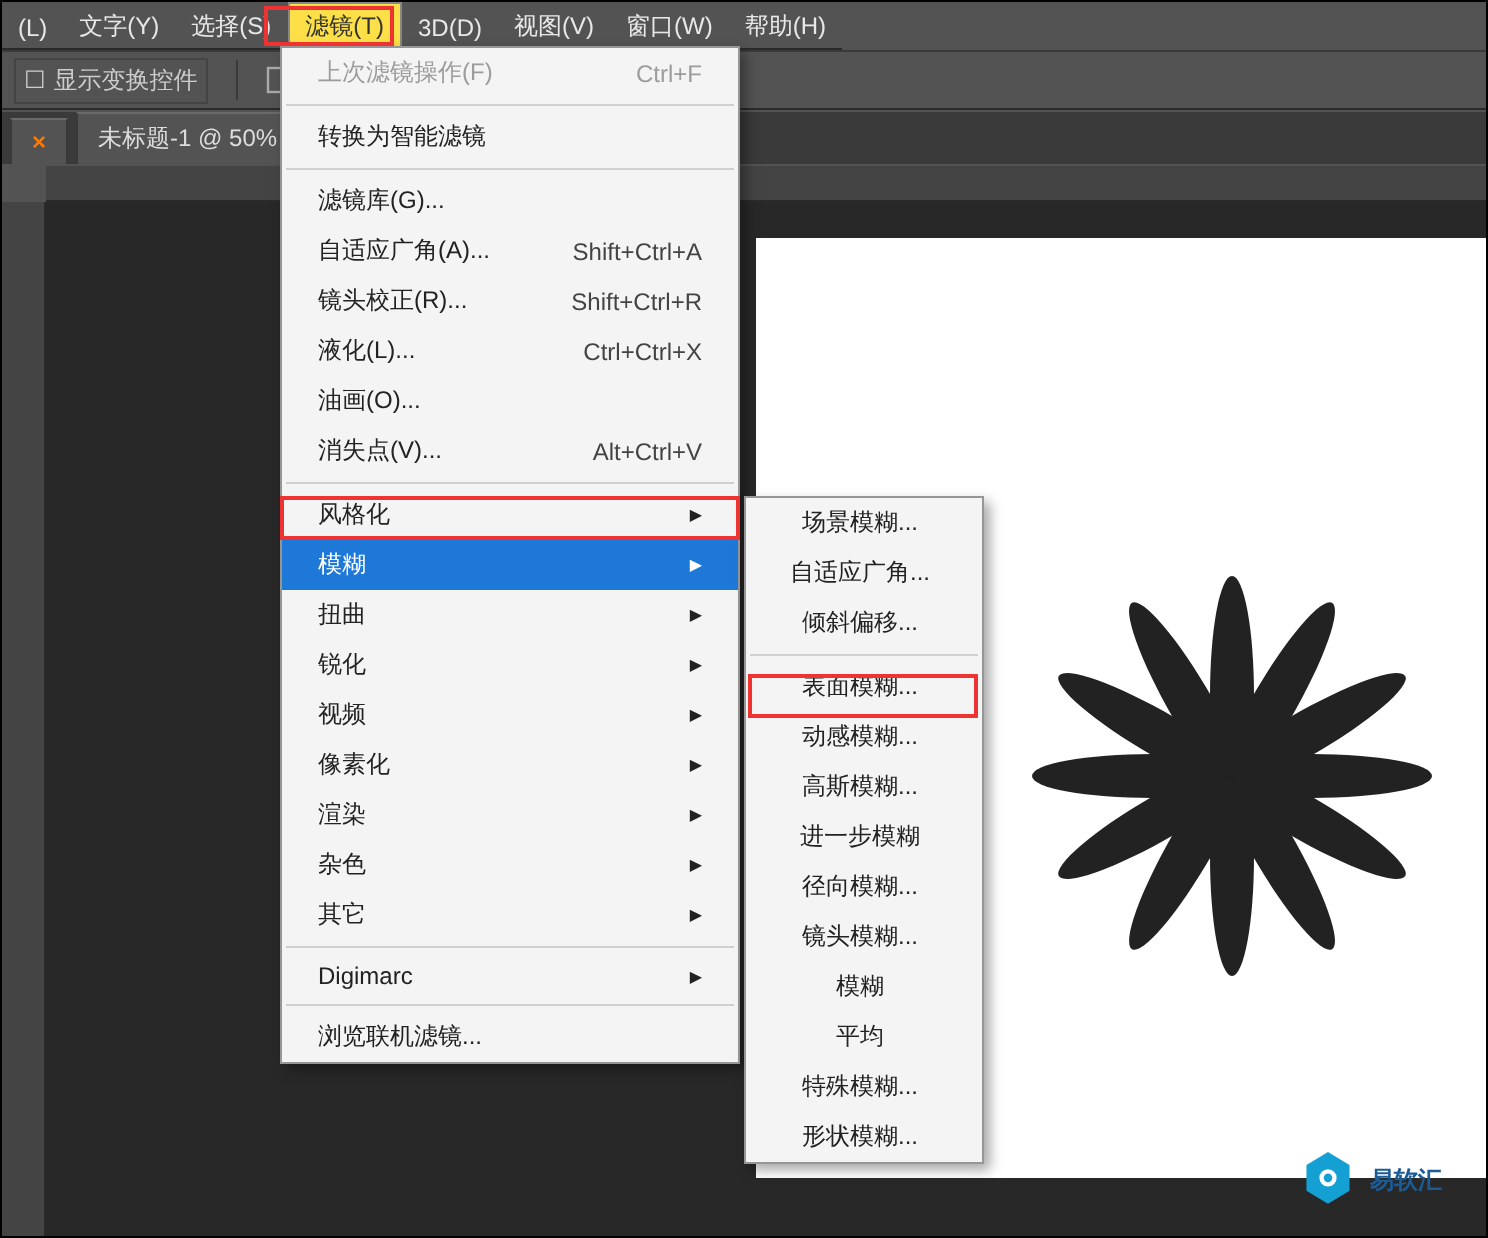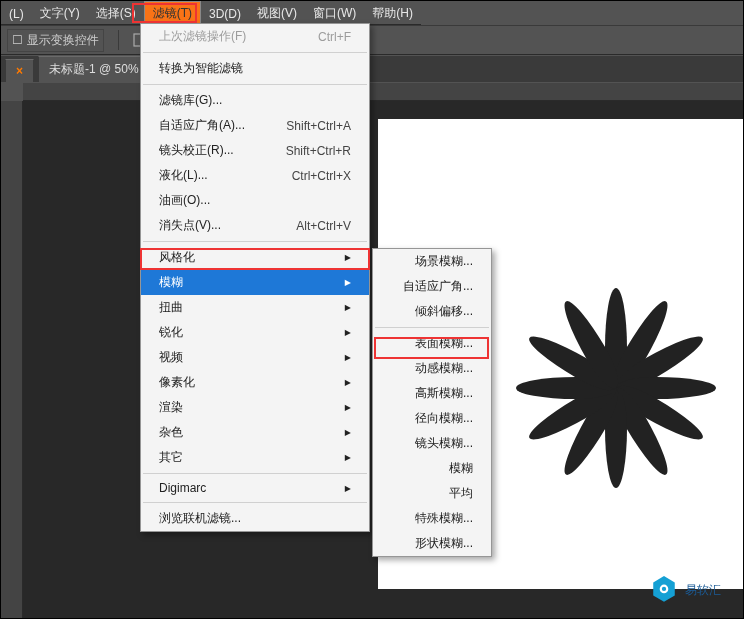--- a/index.html
+++ b/index.html
@@ -2,57 +2,57 @@
 <html><head>
   <meta charset="utf-8">
   <style>
     * { margin: 0; padding: 0; box-sizing: border-box; font-family: "Microsoft YaHei", "SimSun", sans-serif; font-size: 12px; }
     body { width: 744px; height: 619px; background: #fff; position: relative; overflow: hidden; border: 1px solid #000; }
     
     .app-bg { position: absolute; top: 0; left: 0; width: 744px; height: 619px; background: #535353; }
     
     .menubar { position: absolute; top: 2px; left: 0; height: 22px; display: flex; align-items: center; color: #e8e8e8; border-bottom: 1px solid #2a2a2a; }
     .menubar-item { padding: 3px 8px; cursor: default; }
-    .menubar-item.active { background: #f97316; color: #333; border: 1px solid #888; }
+    .menubar-item.active { background: #fde047; color: #333; border: 1px solid #888; }
     
     .options-bar { position: absolute; top: 24px; left: 0; width: 100%; height: 30px; background: #535353; border-top: 1px solid #3a3a3a; border-bottom: 1px solid #2a2a2a; display: flex; align-items: center; padding-left: 6px; color: #ccc; gap: 14px; }
     .options-btn { display: inline-flex; align-items: center; gap: 4px; padding: 2px 4px; border: 1px solid #444; background: #535353; }
     .options-sep { width: 1px; height: 20px; background: #3a3a3a; }
     
     .tabbar { position: absolute; top: 55px; left: 0; width: 100%; height: 26px; background: #3a3a3a; display: flex; align-items: flex-end; }
     .tab { background: #535353; color: #ddd; padding: 4px 10px; margin-left: 4px; border-top: 1px solid #6a6a6a; border-left: 1px solid #3a3a3a; border-right: 1px solid #3a3a3a; display: flex; align-items: center; gap: 6px; }
     .tab .close-x { color: #ff7a00; font-weight: bold; cursor: pointer; }
     
     .ruler-h { position: absolute; top: 82px; left: 22px; width: 722px; height: 18px; background: #444; border-bottom: 1px solid #2a2a2a; }
     .ruler-v { position: absolute; top: 100px; left: 0; width: 22px; height: 520px; background: #444; border-right:1px solid #2a2a2a;}
     
     .canvas-area { position: absolute; top: 100px; left: 22px; width: 722px; height: 519px; background: #282828; }
     .canvas-white { position: absolute; left: 355px; top: 18px; width: 380px; height: 470px; background: #fff; }
     
     .flower { position: absolute; left: 510px; top: 282px; width: 210px; height: 210px; }
     .petal { position: absolute; left: 50%; top: 50%; width: 22px; height: 100px; background: #222; border-radius: 50% 50% 50% 50% / 60% 60% 40% 40%; transform-origin: 50% 100%; }
     
-    .watermark { position: absolute; right: 24px; bottom: 16px; display: flex; align-items: center; gap: 8px; color: #1b5b96; font-size: 22px; font-weight: normal; }
+    .watermark { position: absolute; right: 24px; bottom: 16px; display: flex; align-items: center; gap: 8px; color: #1b5b96; font-size: 22px; font-weight: bold; }
     .watermark-icon { width: 26px; height: 28px; }
     
     
     .menu { position: absolute; background: #f4f4f4; border: 1px solid #969696; box-shadow: 3px 3px 6px rgba(0,0,0,0.35); }
     .menu-filter { top: 22px; left: 139px; width: 230px; }
     .menu-row { display: flex; align-items: center; justify-content: space-between; padding: 4px 18px 4px 18px; color: #222; }
     .menu-row.disabled { color: #9c9c9c; }
     .menu-row .shortcut { color: #444; }
     .menu-row.disabled .shortcut { color: #9c9c9c; }
     .menu-row.has-sub::after { content: "▶"; font-size: 8px; margin-left: 8px; }
     .menu-sep { height: 1px; background: #d0d0d0; margin: 3px 2px; }
     .menu-row.selected { background: #1e78d7; color: #fff; }
     .menu-row.selected::after { color: #fff; }
     
     
     .menu-blur { top: 247px; left: 371px; width: 120px; }
-    .menu-blur .menu-row { padding: 4px 18px 4px 14px; justify-content: flex-end; }
+    .menu-blur .menu-row { padding: 4px 18px 4px 14px; justify-content: center; }
     
     
     .hl { position: absolute; border: 2px solid #e33; pointer-events: none; }
     .hl1 { top: 2px; left: 131px; width: 65px; height: 20px; }
     .hl2 { top: 247px; left: 139px; width: 230px; height: 22px; }
     .hl3 { top: 336px; left: 373px; width: 115px; height: 22px; }
     
     .icon-stack { width: 16px; height: 16px; display:inline-block; }
   </style>
 </head>
@@ -229,20 +229,23 @@
     <div class="menu-row">
         <span>表面模糊...</span>
       </div>
     <div class="menu-row">
         <span>动感模糊...</span>
       </div>
     <div class="menu-row">
         <span>高斯模糊...</span>
       </div>
     <div class="menu-row">
+        <span>进一步模糊</span>
+      </div>
+    <div class="menu-row">
         <span>径向模糊...</span>
       </div>
     <div class="menu-row">
         <span>镜头模糊...</span>
       </div>
     <div class="menu-row">
         <span>模糊</span>
       </div>
     <div class="menu-row">
         <span>平均</span>

